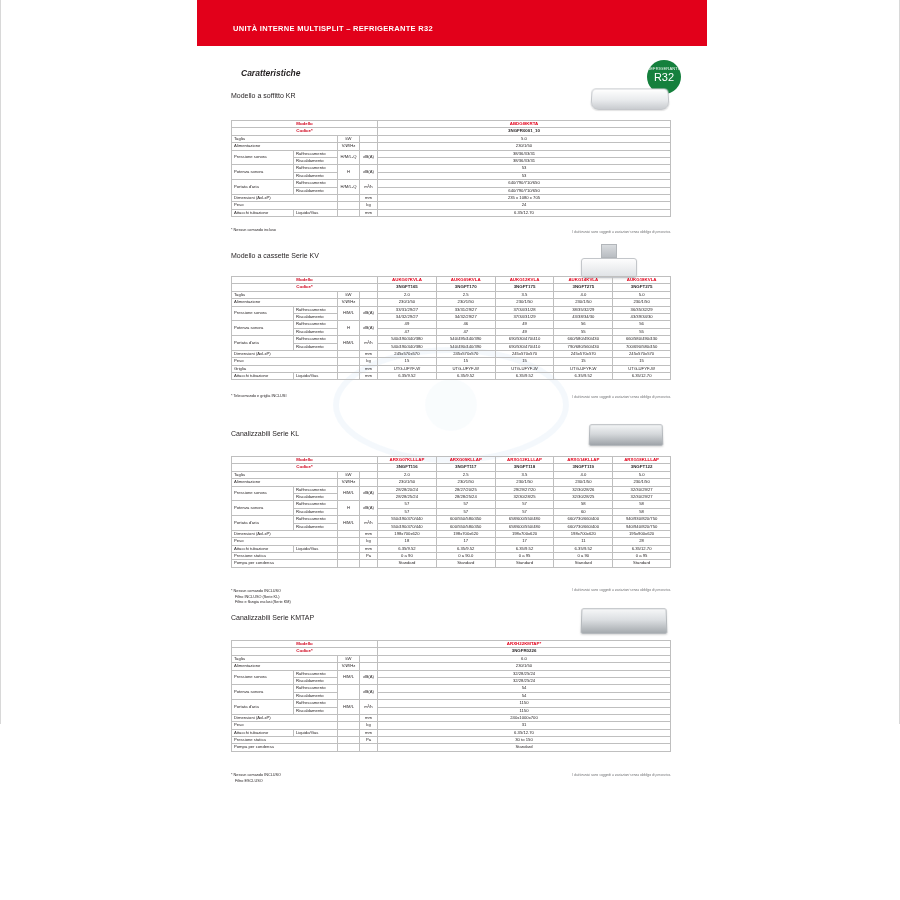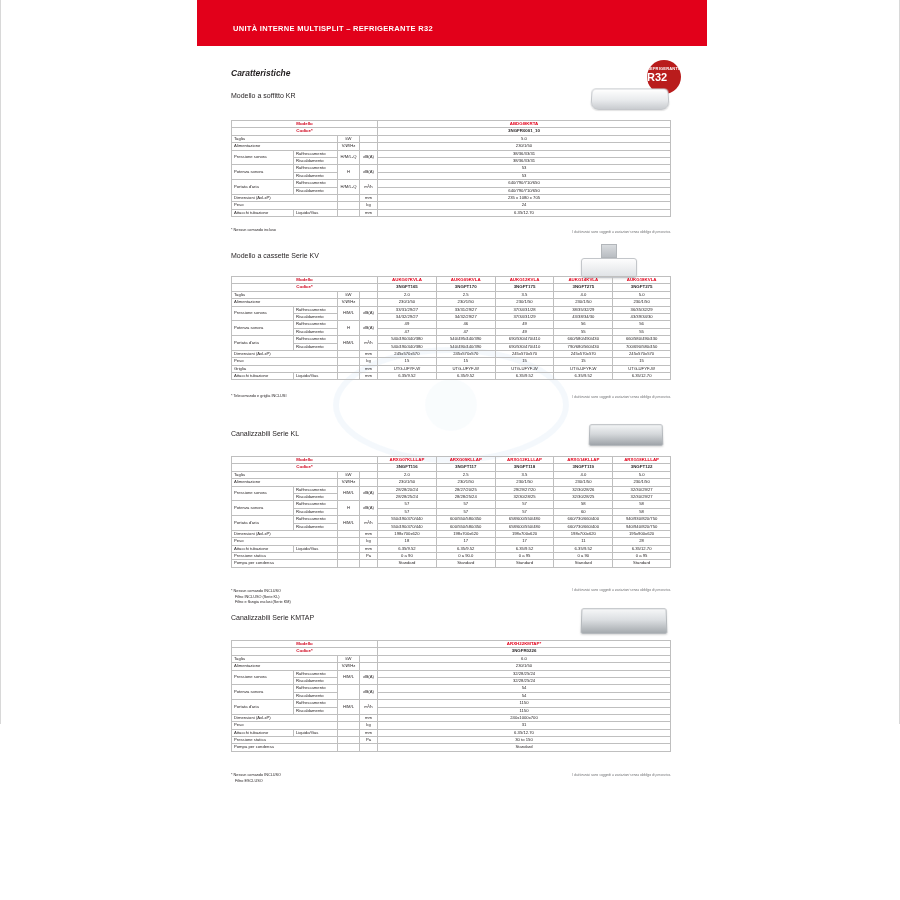--- a/index.html
+++ b/index.html
@@ -28,22 +28,22 @@
   }
 
   .sec-title {
     font-size:8.5px; font-weight:bold; font-style:italic; color:#231f20;
   }
   .sub-title { font-size:7px; color:#231f20; }
 
   
   .r32 {
     position:absolute; width:34px; height:34px; border-radius:50%;
-    background:#b91c1c; color:#fff; text-align:left;
-    font-weight:bold; line-height:1;
+    background:#15803d; color:#fff; text-align:center;
+    font-weight:normal; line-height:1;
   }
   .r32 .small { display:block; font-size:4px; margin-top:7px; letter-spacing:.2px;}
   .r32 .big { display:block; font-size:11px; margin-top:1px; }
 
   
   table.spec {
     border-collapse:collapse;
     font-size:4.2px;
     color:#231f20;
     table-layout:fixed;
@@ -123,21 +123,21 @@
 
   <div class="banner">
     <div class="banner-title">UNITÀ INTERNE MULTISPLIT – REFRIGERANTE R32</div>
   </div>
 
   <svg class="watermark" viewBox="0 0 240 150">
     <ellipse cx="120" cy="75" rx="115" ry="55" fill="none" stroke="#9ec6e8" stroke-width="6"></ellipse>
     <circle cx="120" cy="75" r="26" fill="#cfe3f4"></circle>
   </svg>
 
-  <div style="position:absolute;left:230px;top:68px;" class="sec-title">Caratteristiche</div>
+  <div style="position:absolute;left:240px;top:68px;" class="sec-title">Caratteristiche</div>
 
   <div class="r32" style="left:646px;top:60px;">
     <span class="small">REFRIGERANTE</span>
     <span class="big">R32</span>
   </div>
 
   <div style="position:absolute;left:230px;top:92px;" class="sub-title">Modello a soffitto KR</div>
 
   <div class="unit-img kr-unit" style="left:590px;top:88px;"></div>
 

